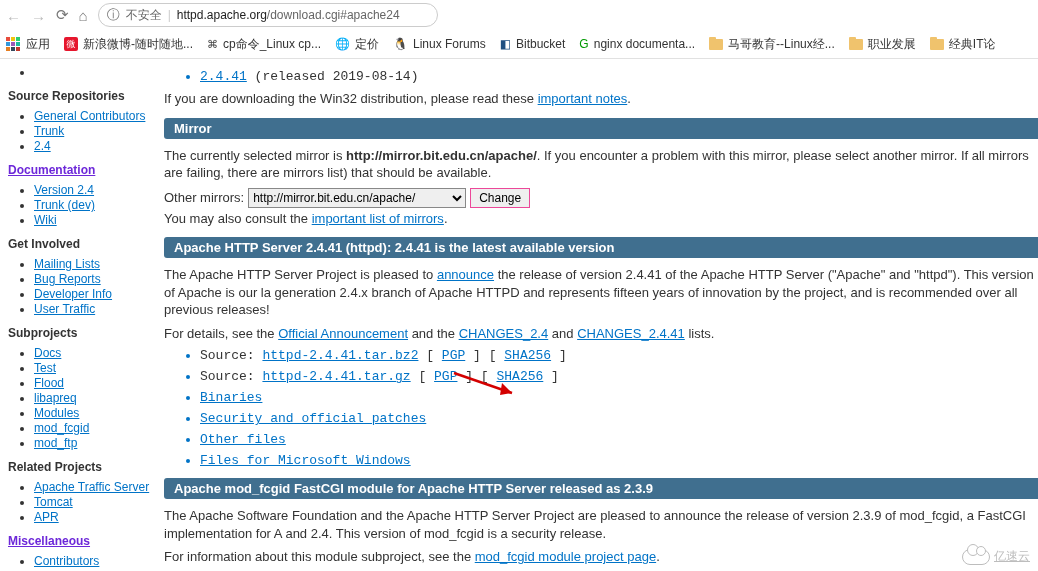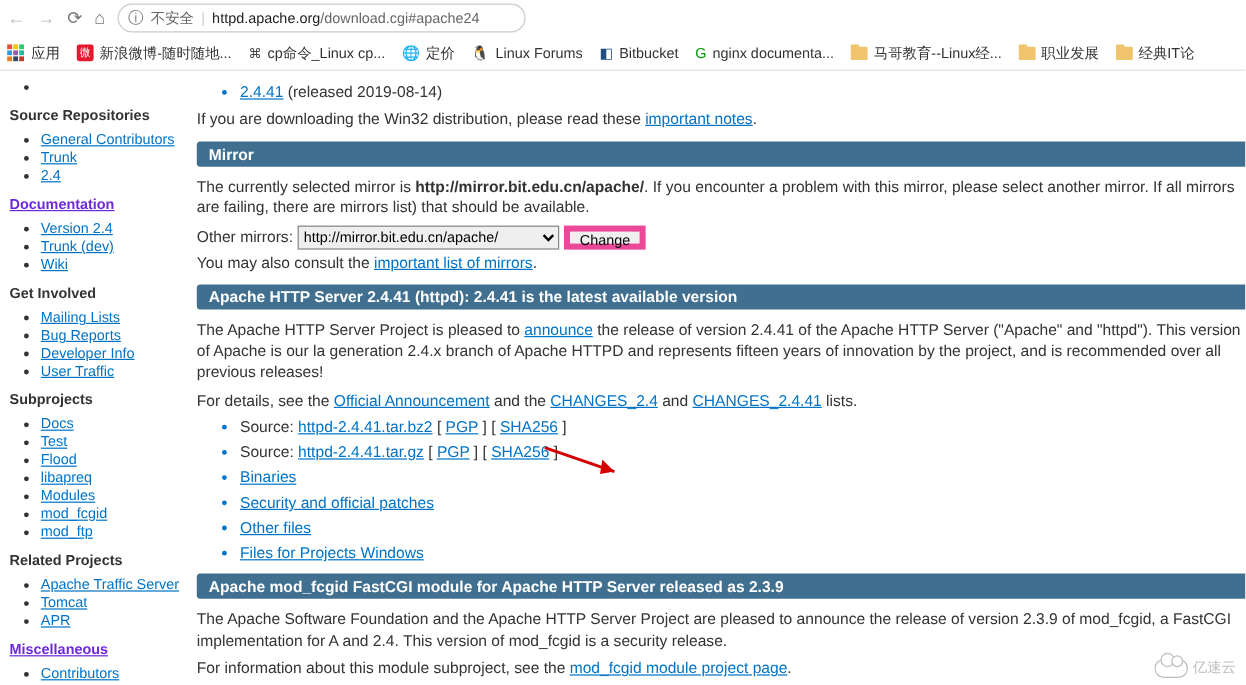--- a/index.html
+++ b/index.html
@@ -63,53 +63,54 @@
     font-size: 12px;
   }
   .sidebar .sect-title { font-weight: bold; color: #333; margin: 10px 0 6px 0; }
   .sidebar .sect-title.link { color:#6d28d9; text-decoration:underline; font-weight:bold; cursor:pointer; }
   .sidebar ul { margin: 0 0 4px 0; padding-left: 26px; }
   .sidebar li { margin: 1px 0; color:#333; }
   .sidebar li a { color:#0073c7; }
   .sidebar li::marker { color:#333; }
 
   .main { flex:1; padding: 4px 0 8px 6px; position:relative; overflow:hidden; }
-  .main ul { margin: 4px 0; padding-left: 36px; }
+  .main ul { margin: 4px 0; padding-left: 36px; font-family: Liberation Mono, monospace; }
   .main li { margin: 6px 0; }
   .main li::marker { color:#0073c7; }
 
   .bar {
     background: #406f8f;
     color: #fff;
     font-weight: bold;
     padding: 3px 10px;
     border-radius: 3px 0 0 3px;
     margin: 10px 0 8px 0;
     font-size: 13px;
   }
   .main p { margin: 6px 0; line-height: 1.35; }
   .mirror-row { display:flex; align-items:center; gap:4px; }
   .mirror-row select {
     font-size:12px; height:20px; width: 218px;
     border:1px solid #888; background:#efefef;
   }
   .mirror-row button {
     font-size:12px; height:20px; padding: 0 8px;
-    border:5px solid #ec4899; background:#efefef; cursor:pointer;
+    border:1px solid #ec4899; background:#efefef; cursor:pointer;
   }
 
   .arrow {
     position:absolute; left: 292px; top: 310px;
     pointer-events:none;
   }
 
   .watermark {
     position: fixed; right: 8px; bottom: 6px;
     color:#bdbdbd; font-size:12px; display:flex; align-items:center; gap:4px;
     pointer-events:none;
+    text-decoration:underline;
   }
   .watermark .cloud { width:28px; height:16px; border:1.5px solid #bdbdbd; border-radius: 9px 9px 9px 9px; position:relative; }
   .watermark .cloud::before { content:''; position:absolute; width:10px; height:10px; border:1.5px solid #bdbdbd; border-radius:50%; top:-6px; left:4px; background:#fff;}
   .watermark .cloud::after { content:''; position:absolute; width:8px; height:8px; border:1.5px solid #bdbdbd; border-radius:50%; top:-4px; left:13px; background:#fff;}
   .cutoff { color:#333; }
 </style>
 </head>
 <body>
 
 <div class="chrome">
@@ -259,21 +260,21 @@
     <p><span>The Apache HTTP Server Project is pleased to </span><a>announce</a><span> the release of version 2.4.41 of the Apache HTTP Server ("Apache" and "httpd"). This version of Apache is our la generation 2.4.x branch of Apache HTTPD and represents fifteen years of innovation by the project, and is recommended over all previous releases!</span></p>
 
     <p><span>For details, see the </span><a>Official Announcement</a><span> and the </span><a>CHANGES_2.4</a><span> and </span><a>CHANGES_2.4.41</a><span> lists.</span></p>
 
     <ul>
       <li><span>Source: </span><a>httpd-2.4.41.tar.bz2</a> [ <a>PGP</a> ] [ <a>SHA256</a> ]</li>
       <li><span>Source: </span><a>httpd-2.4.41.tar.gz</a> [ <a>PGP</a> ] [ <a>SHA256</a> ]</li>
       <li><a>Binaries</a></li>
       <li><a>Security and official patches</a></li>
       <li><a>Other files</a></li>
-      <li><a>Files for Projects Windows</a></li>
+      <li><a>Files for Microsoft Windows</a></li>
     </ul>
 
     <div class="bar">Apache mod_fcgid FastCGI module for Apache HTTP Server released as 2.3.9</div>
     <p>The Apache Software Foundation and the Apache HTTP Server Project are pleased to announce the release of version 2.3.9 of mod_fcgid, a FastCGI implementation for A and 2.4. This version of mod_fcgid is a security release.</p>
     <p><span>For information about this module subproject, see the </span><a>mod_fcgid module project page</a>.</p>
 
     <svg class="arrow" width="80" height="40">
       <line x1="4" y1="4" x2="62" y2="24" stroke="#d40000" stroke-width="2.5"></line>
       <polygon points="62,24 52,14 50,26" fill="#d40000"></polygon>
     </svg>

